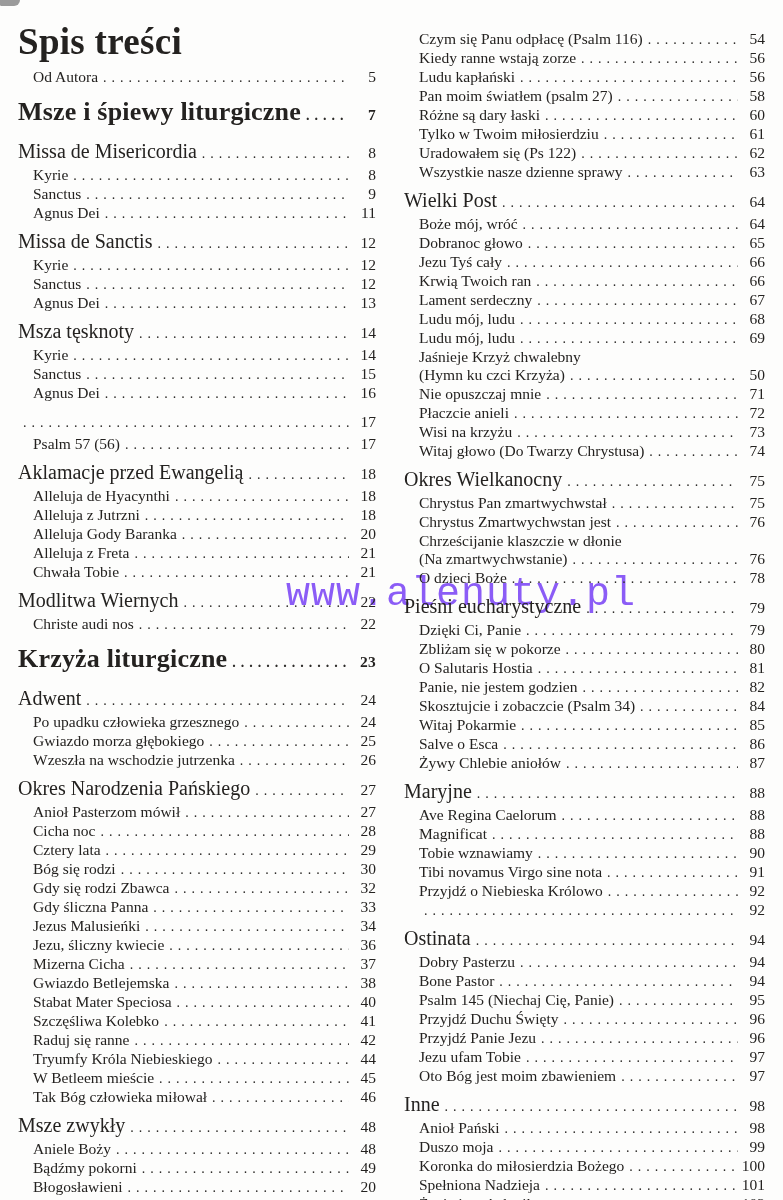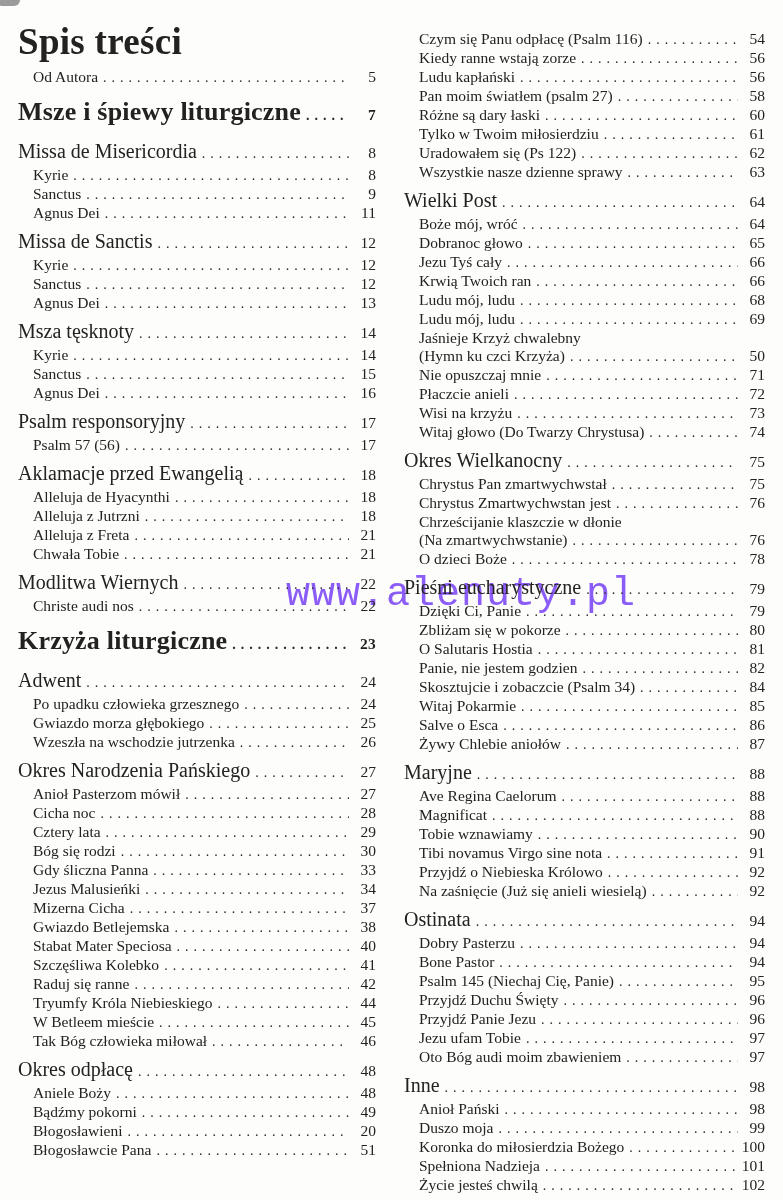--- a/index.html
+++ b/index.html
@@ -176,21 +176,20 @@
         <span class="label">Sanctus</span>
         <span class="dots"></span>
         <span class="page-num">15</span>
       </div>
       <div class="row entry">
         <span class="label">Agnus Dei</span>
         <span class="dots"></span>
         <span class="page-num">16</span>
       </div>
       <div class="row section">
-        <span class="label">Psalm responsoryjny</span>
         <span class="dots"></span>
         <span class="page-num">17</span>
       </div>
       <div class="row entry">
         <span class="label">Psalm 57 (56)</span>
         <span class="dots"></span>
         <span class="page-num">17</span>
       </div>
       <div class="row section">
         <span class="label">Aklamacje przed Ewangelią</span>
@@ -199,20 +198,25 @@
       </div>
       <div class="row entry">
         <span class="label">Alleluja de Hyacynthi</span>
         <span class="dots"></span>
         <span class="page-num">18</span>
       </div>
       <div class="row entry">
         <span class="label">Alleluja z Jutrzni</span>
         <span class="dots"></span>
         <span class="page-num">18</span>
+      </div>
+      <div class="row entry">
+        <span class="label">Alleluja Gody Baranka</span>
+        <span class="dots"></span>
+        <span class="page-num">20</span>
       </div>
       <div class="row entry">
         <span class="label">Alleluja z Freta</span>
         <span class="dots"></span>
         <span class="page-num">21</span>
       </div>
       <div class="row entry">
         <span class="label">Chwała Tobie</span>
         <span class="dots"></span>
         <span class="page-num">21</span>
@@ -271,30 +275,40 @@
         <span class="label">Cztery lata</span>
         <span class="dots"></span>
         <span class="page-num">29</span>
       </div>
       <div class="row entry">
         <span class="label">Bóg się rodzi</span>
         <span class="dots"></span>
         <span class="page-num">30</span>
       </div>
       <div class="row entry">
+        <span class="label">Gdy się rodzi Zbawca</span>
+        <span class="dots"></span>
+        <span class="page-num">32</span>
+      </div>
+      <div class="row entry">
         <span class="label">Gdy śliczna Panna</span>
         <span class="dots"></span>
         <span class="page-num">33</span>
       </div>
       <div class="row entry">
         <span class="label">Jezus Malusieńki</span>
         <span class="dots"></span>
         <span class="page-num">34</span>
       </div>
       <div class="row entry">
+        <span class="label">Jezu, śliczny kwiecie</span>
+        <span class="dots"></span>
+        <span class="page-num">36</span>
+      </div>
+      <div class="row entry">
         <span class="label">Mizerna Cicha</span>
         <span class="dots"></span>
         <span class="page-num">37</span>
       </div>
       <div class="row entry">
         <span class="label">Gwiazdo Betlejemska</span>
         <span class="dots"></span>
         <span class="page-num">38</span>
       </div>
       <div class="row entry">
@@ -321,21 +335,21 @@
         <span class="label">W Betleem mieście</span>
         <span class="dots"></span>
         <span class="page-num">45</span>
       </div>
       <div class="row entry">
         <span class="label">Tak Bóg człowieka miłował</span>
         <span class="dots"></span>
         <span class="page-num">46</span>
       </div>
       <div class="row section">
-        <span class="label">Okres odpłacę</span>
+        <span class="label">Msze zwykły</span>
         <span class="dots"></span>
         <span class="page-num">48</span>
       </div>
       <div class="row entry">
         <span class="label">Aniele Boży</span>
         <span class="dots"></span>
         <span class="page-num">48</span>
       </div>
       <div class="row entry">
         <span class="label">Bądźmy pokorni</span>
@@ -413,20 +427,25 @@
         <span class="label">Jezu Tyś cały</span>
         <span class="dots"></span>
         <span class="page-num">66</span>
       </div>
       <div class="row entry">
         <span class="label">Krwią Twoich ran</span>
         <span class="dots"></span>
         <span class="page-num">66</span>
       </div>
       <div class="row entry">
+        <span class="label">Lament serdeczny</span>
+        <span class="dots"></span>
+        <span class="page-num">67</span>
+      </div>
+      <div class="row entry">
         <span class="label">Ludu mój, ludu</span>
         <span class="dots"></span>
         <span class="page-num">68</span>
       </div>
       <div class="row entry">
         <span class="label">Ludu mój, ludu</span>
         <span class="dots"></span>
         <span class="page-num">69</span>
       </div>
       <div class="row entry">
@@ -554,21 +573,20 @@
         <span class="label">Tibi novamus Virgo sine nota</span>
         <span class="dots"></span>
         <span class="page-num">91</span>
       </div>
       <div class="row entry">
         <span class="label">Przyjdź o Niebieska Królowo</span>
         <span class="dots"></span>
         <span class="page-num">92</span>
       </div>
       <div class="row entry">
-        <span class="label">Na zaśnięcie (Już się anieli wiesielą)</span>
         <span class="dots"></span>
         <span class="page-num">92</span>
       </div>
       <div class="row section">
         <span class="label">Ostinata</span>
         <span class="dots"></span>
         <span class="page-num">94</span>
       </div>
       <div class="row entry">
         <span class="label">Dobry Pasterzu</span>
@@ -594,21 +612,21 @@
         <span class="label">Przyjdź Panie Jezu</span>
         <span class="dots"></span>
         <span class="page-num">96</span>
       </div>
       <div class="row entry">
         <span class="label">Jezu ufam Tobie</span>
         <span class="dots"></span>
         <span class="page-num">97</span>
       </div>
       <div class="row entry">
-        <span class="label">Oto Bóg audi moim zbawieniem</span>
+        <span class="label">Oto Bóg jest moim zbawieniem</span>
         <span class="dots"></span>
         <span class="page-num">97</span>
       </div>
       <div class="row section">
         <span class="label">Inne</span>
         <span class="dots"></span>
         <span class="page-num">98</span>
       </div>
       <div class="row entry">
         <span class="label">Anioł Pański</span>

